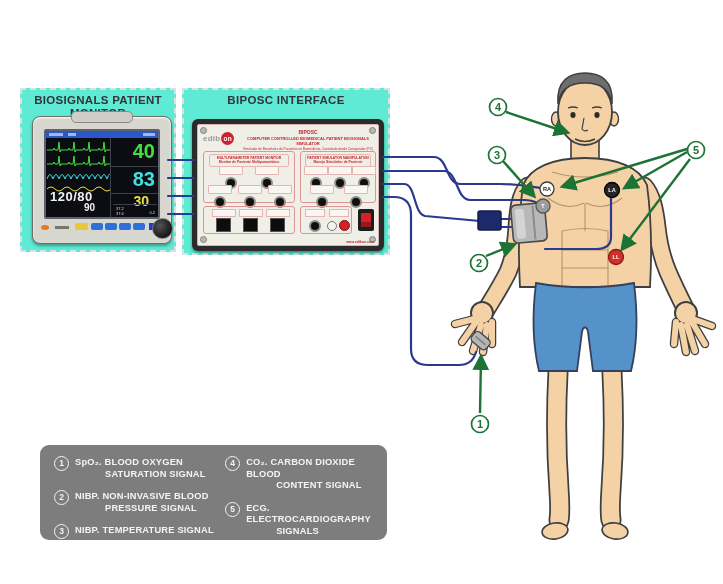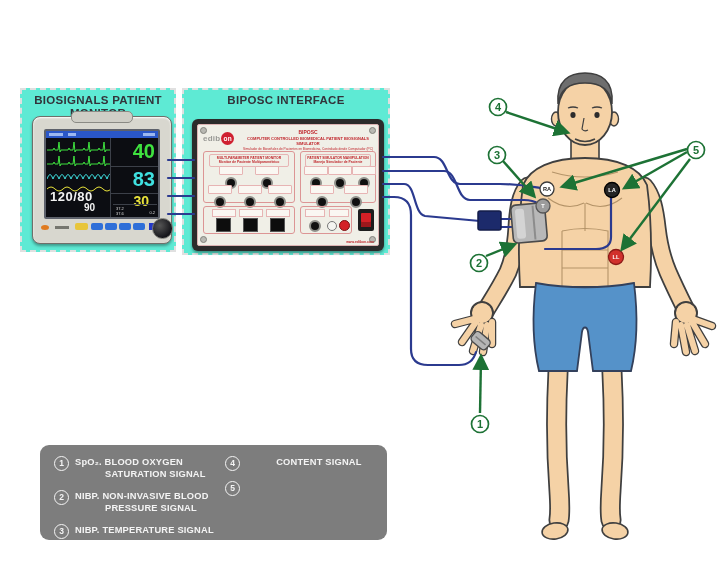--- a/index.html
+++ b/index.html
@@ -374,22 +374,27 @@
         <span class="leg-num">3</span>
         <span class="leg-text">
           <span class="l1">NIBP. TEMPERATURE SIGNAL</span>
         </span>
       </div>
     </div>
     <div class="leg-col c2">
       <div class="leg-item">
         <span class="leg-num">4</span>
         <span class="leg-text">
+          <span class="l1">CO₂. CARBON DIOXIDE BLOOD</span>
           <div class="l2">CONTENT SIGNAL</div>
         </span>
       </div>
       <div class="leg-item">
         <span class="leg-num">5</span>
+        <span class="leg-text">
+          <span class="l1">ECG. ELECTROCARDIOGRAPHY</span>
+          <div class="l2">SIGNALS</div>
+        </span>
       </div>
     </div>
   </div>
 
 </div>
 
 </body></html>

